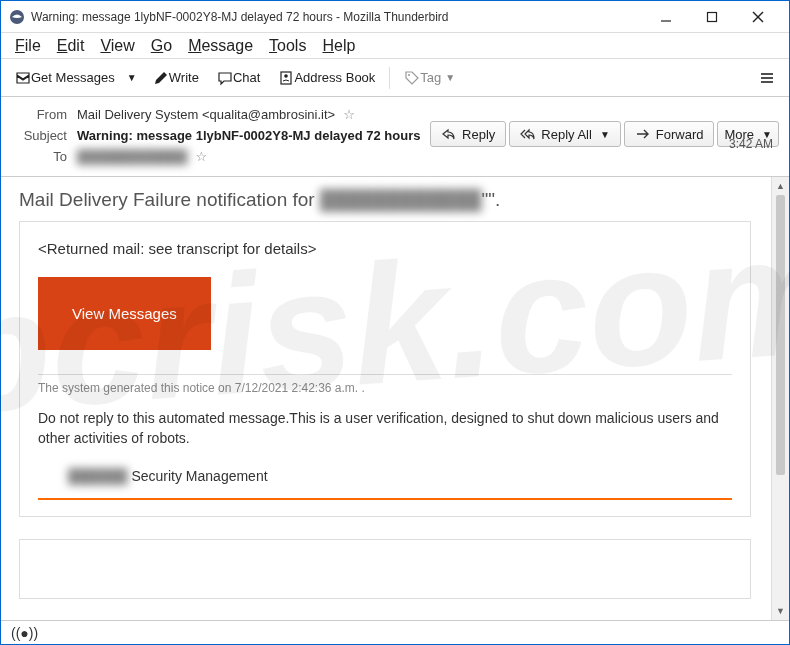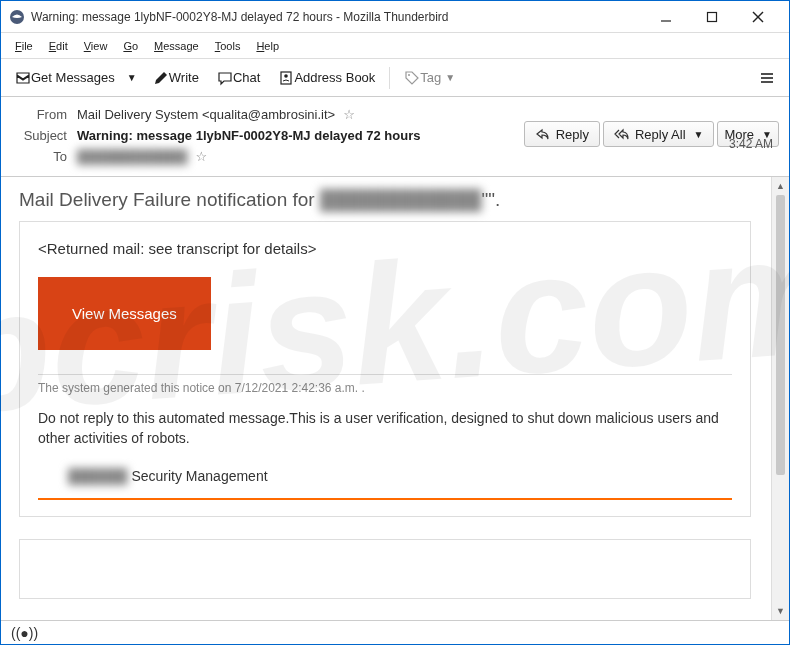--- a/index.html
+++ b/index.html
@@ -4,21 +4,21 @@
 <style>
 * { margin: 0; padding: 0; box-sizing: border-box; font-family: "Segoe UI", Tahoma, sans-serif; }
 body { background: #fff; width: 790px; height: 645px; overflow: hidden; position: relative; }
 .window { border: 1px solid #0066cc; width: 790px; height: 645px; display: flex; flex-direction: column; background: #fff; }
 .titlebar { height: 32px; display: flex; align-items: center; padding: 0 8px; border-bottom: 1px solid #ddd; background: #fff; }
 .app-icon { width: 16px; height: 16px; margin-right: 6px; }
 .title-text { font-size: 12px; color: #333; flex: 1; }
 .win-controls { display: flex; gap: 0; }
 .win-btn { width: 46px; height: 30px; display: flex; align-items: center; justify-content: center; background: none; border: none; cursor: pointer; }
 .menubar { height: 26px; display: flex; align-items: center; padding: 0 8px; gap: 4px; border-bottom: 1px solid #ddd; }
-.menu-item { font-size: 11px; padding: 2px 6px; cursor: pointer; color: #222; }
+.menu-item { font-size: 16px; padding: 2px 6px; cursor: pointer; color: #222; }
 .menu-item u { text-decoration: underline; }
 .toolbar { height: 38px; display: flex; align-items: center; padding: 0 6px; gap: 2px; border-bottom: 1px solid #ccc; }
 .tbtn { display: flex; align-items: center; padding: 4px 8px; font-size: 13px; background: none; border: none; cursor: pointer; border-radius: 3px; color: #222; }
 .tsplit { width: 18px; padding: 4px 2px; }
 .tsep { width: 1px; height: 22px; background: #ddd; margin: 0 4px; }
 .spacer { flex: 1; }
 .hamburger { margin-left: auto; }
 .header-panel { padding: 10px 16px 6px 16px; border-bottom: 1px solid #ccc; position: relative; }
 .hrow { display: flex; align-items: center; margin-bottom: 6px; font-size: 13px; }
 .hlabel { width: 50px; color: #555; text-align: right; margin-right: 10px; font-size: 13px; }
@@ -164,20 +164,26 @@
           </svg>
         <span>Reply</span>
       </button>
       <button class="abtn">
         <svg class="ico" viewBox="0 0 16 16">
             <path d="M5 4 l-4 4 4 4 M9 4 l-4 4 4 4 v-3 q4 0 5 4 q0-7-5-7 z" fill="none" stroke="#333" stroke-width="1.2"></path>
           </svg>
         <span>Reply All</span>
         <span class="chev" style="margin-left:3px">▼</span>
       </button>
+      <button class="abtn">
+        <svg class="ico" viewBox="0 0 16 16">
+            <path d="M2 8 h10 M9 4 l4 4 -4 4" fill="none" stroke="#333" stroke-width="1.4"></path>
+          </svg>
+        <span>Forward</span>
+      </button>
       <button class="abtn more">
         <span>More</span>
         <span class="chev" style="margin-left:3px">▼</span>
       </button>
     </div>
     <span class="time-label">3:42 AM</span>
   </div>
 
   <div class="body-area">
     <div class="body-content">

